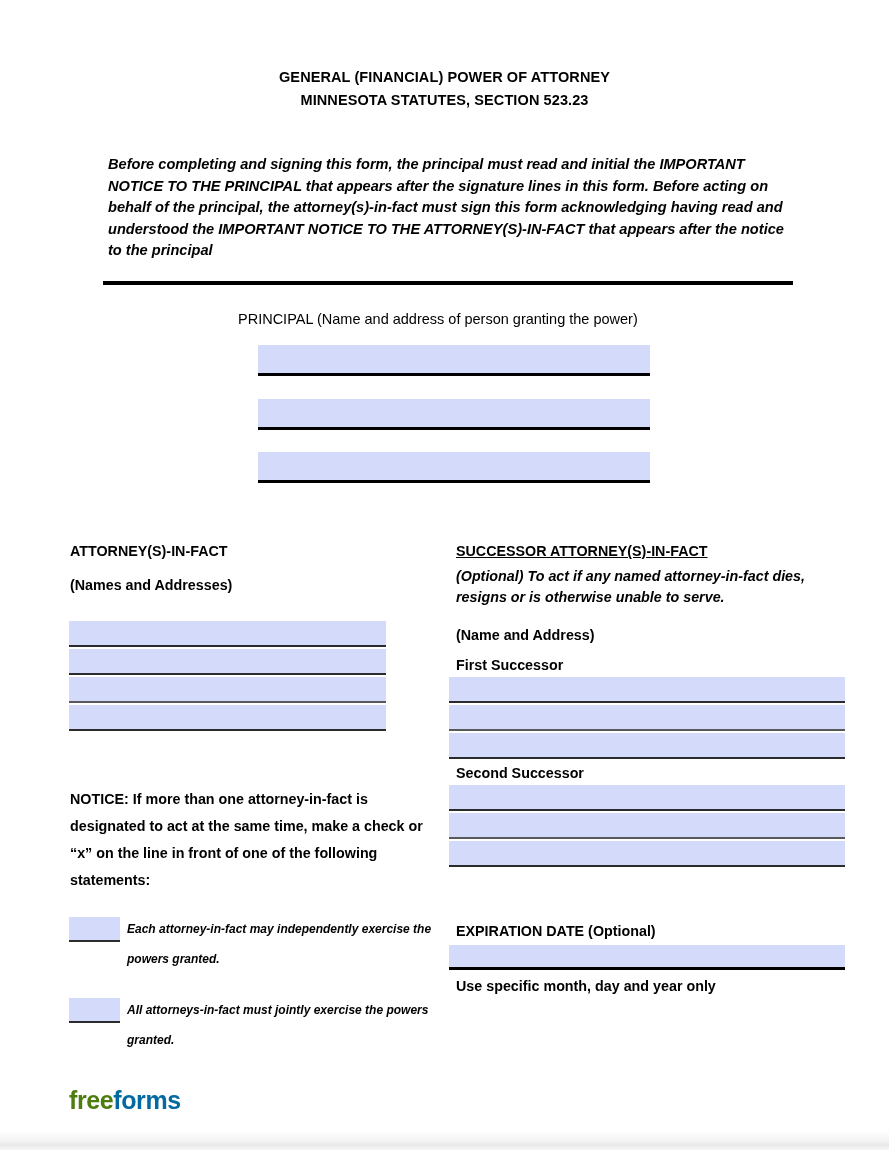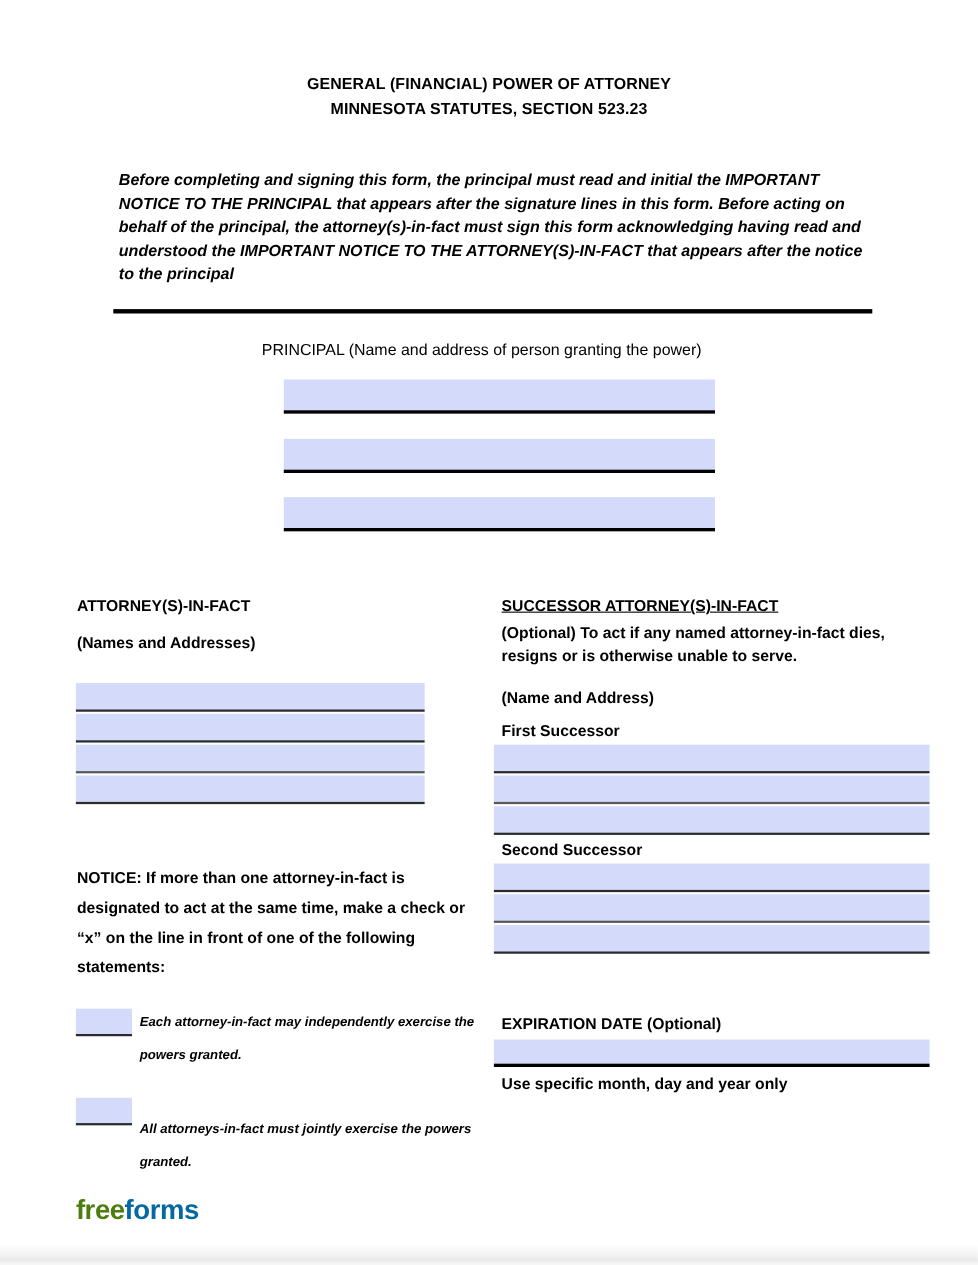--- a/index.html
+++ b/index.html
@@ -152,24 +152,24 @@
   <div class="field ul-thin" style="left:69px; top:649px; width:317px; height:26px;"></div>
   <div class="field ul-gray" style="left:69px; top:677px; width:317px; height:26px;"></div>
   <div class="field ul-thin" style="left:69px; top:705px; width:317px; height:26px;"></div>
 
   <div class="body-text" style="left:70px; top:786px; width:368px;">NOTICE:  If more than one attorney-in-fact is designated to act at the same time, make a check or “x” on the line in front of one of the following statements:</div>
 
   <div class="field ul-thin" style="left:69px; top:917px; width:51px; height:25px;"></div>
   <div class="chk-text" style="left:127px; top:914px;">Each attorney-in-fact may independently exercise the powers granted.</div>
 
   <div class="field ul-thin" style="left:69px; top:998px; width:51px; height:25px;"></div>
-  <div class="chk-text" style="left:127px; top:995px;margin-top:16px;">All attorneys-in-fact must jointly exercise the powers granted.</div>
+  <div class="chk-text" style="left:127px; top:995px;">All attorneys-in-fact must jointly exercise the powers granted.</div>
 
   <div class="col-head" style="left:456px; top:541px; width:390px;text-decoration:underline;">SUCCESSOR ATTORNEY(S)-IN-FACT</div>
-  <div class="col-head" style="left:456px; top:566px; width:390px; line-height:21px;">(Optional) To act if any named attorney-in-fact dies, resigns or is otherwise unable to serve.</div>
+  <div class="col-head" style="left:456px; top:566px; width:390px; line-height:21px;font-style:italic;">(Optional) To act if any named attorney-in-fact dies, resigns or is otherwise unable to serve.</div>
   <div class="col-head" style="left:456px; top:625px; width:390px;">(Name and Address)</div>
   <div class="col-head" style="left:456px; top:655px; width:390px;">First Successor</div>
 
   <div class="field ul-thin" style="left:449px; top:677px; width:396px; height:26px;"></div>
   <div class="field ul-gray" style="left:449px; top:705px; width:396px; height:26px;"></div>
   <div class="field ul-thin" style="left:449px; top:733px; width:396px; height:26px;"></div>
 
   <div class="col-head" style="left:456px; top:763px; width:390px;">Second Successor</div>
 
   <div class="field ul-thin" style="left:449px; top:785px; width:396px; height:26px;"></div>

